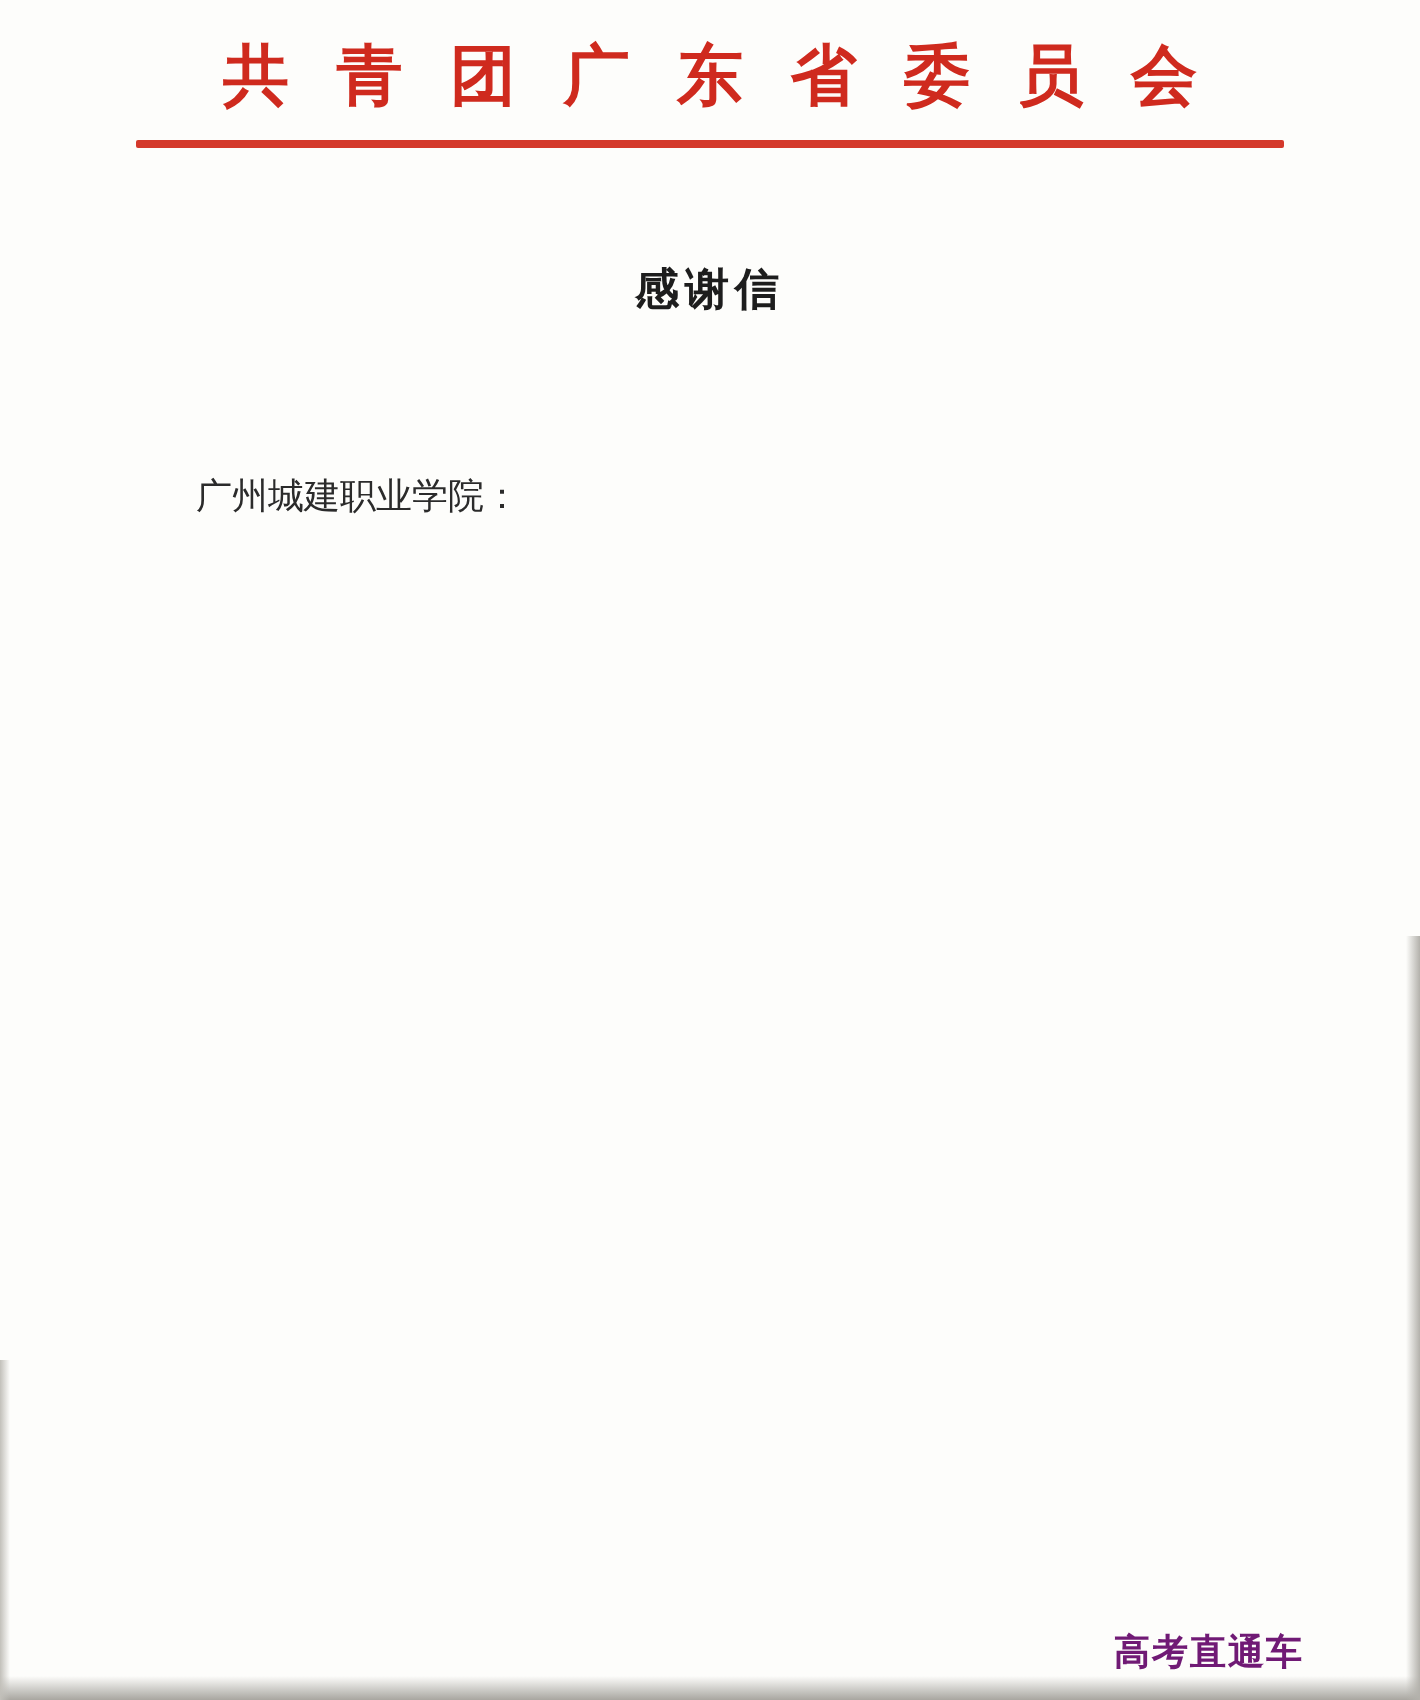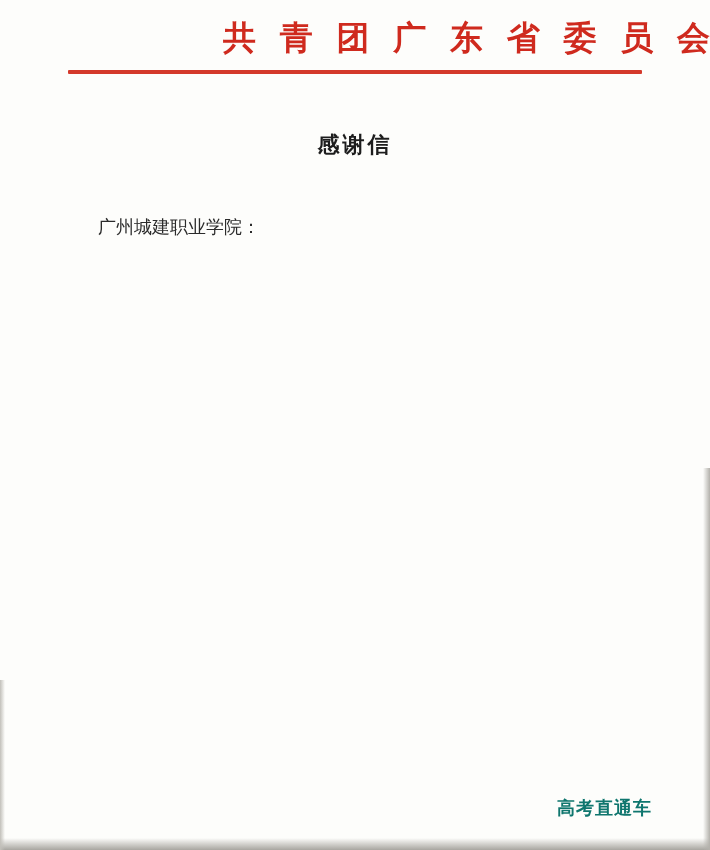--- a/index.html
+++ b/index.html
@@ -14,21 +14,21 @@
     position: relative;
     width: 710px;
     height: 850px;
     background: #fdfdfb;
     overflow: hidden;
   }
 
   
   .letterhead {
     padding-top: 16px;
-    text-align: right;
+    text-align: center;
   }
   .letterhead .org-title {
     display: inline-block;
     color: #cf2a1e;
     font-size: 33px;
     font-weight: bold;
     letter-spacing: 0.72em;
     margin-right: -0.72em; 
     white-space: nowrap;
   }
@@ -46,43 +46,43 @@
     text-align: center;
     font-size: 22px;
     font-weight: bold;
     letter-spacing: 3px;
     color: #1d1d1d;
     font-family: Liberation Serif, serif;
   }
 
   
   .letter-body {
-    margin-top: 50px;
+    margin-top: 71px;
     padding: 0 72px 0 98px;
     font-size: 18px;
     line-height: 34.5px;
     color: #2b2b2b;
     text-align: justify;
   }
   .letter-body .salutation {
     text-indent: 0;
   }
   .letter-body p.para {
     text-indent: 2em;
   }
 
   
   .watermark {
     position: absolute;
     right: 58px;
-    bottom: 30px;
+    bottom: 12px;
     font-size: 18px;
     font-weight: bold;
     letter-spacing: 1px;
-    color: #0f766e;
+    color: #701a75;
     font-family: Liberation Serif, serif;
   }
 
   
   .scan-edge-bottom {
     position: absolute;
     left: 0; right: 0; bottom: 0;
     height: 12px;
     background: linear-gradient(to bottom, rgba(150,148,142,0), #a8a6a0);
   }

